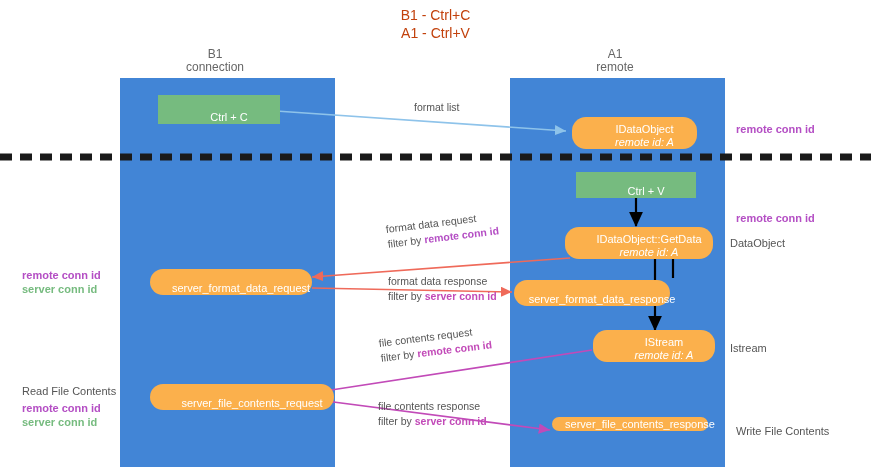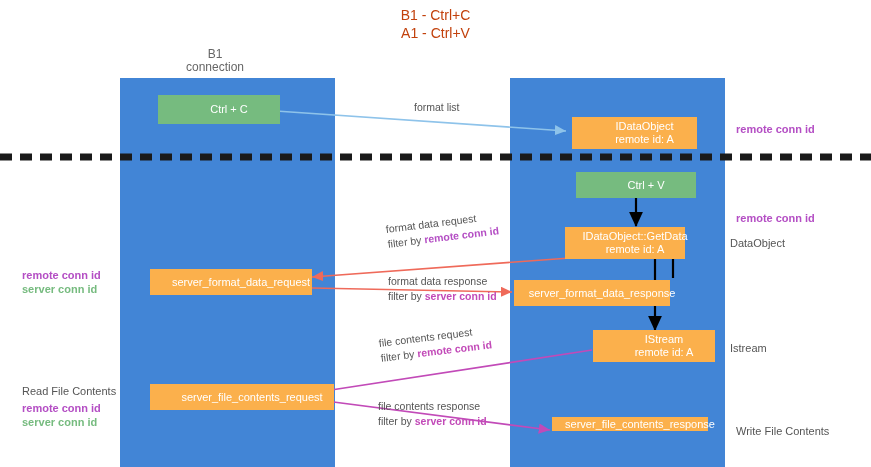--- a/index.html
+++ b/index.html
@@ -22,28 +22,28 @@
   .colhead{
     text-align:center;font-size:12px;line-height:13px;color:#666;
   }
 
   
   .lane{background:#4285d6;}
 
   
   .box{
     box-sizing:border-box;
-    display:flex;align-items:center;justify-content:center;
+    display:flex;align-items:center;justify-content:flex-end;
     flex-direction:column;
     text-align:center;
     color:#ffffff;font-size:11px;line-height:13px;padding-left:20px;
   }
   .box.green{background:#76bb7f;}
-  .box.orange{background:#fbb04c;}
-  .box .l2{display:block;}
+  .box.orange{background:#fbb04c;border-radius:14px;}
+  .box .l2{display:block;font-style:italic;}
 
   
   .sidelabel{font-size:11px;line-height:14px;color:#555;}
   .purple{color:#b44ec4;font-weight:bold;}
   .green-t{color:#76bb7f;font-weight:bold;}
   .pink{color:#c24ab8;font-weight:bold;}
 
   
   .annot{font-size:10.5px;line-height:15px;color:#555;white-space:nowrap;}
   .annot .r1{display:block;}
@@ -58,20 +58,24 @@
 <div id="stage">
 
   <div class="abs title">
     <div>B1 - Ctrl+C</div>
     <div>A1 - Ctrl+V</div>
   </div>
 
   <div class="abs colhead" style="left:155px;top:48px;width:120px;">
     <div>B1</div>
     <div>connection</div>
+  </div>
+  <div class="abs colhead" style="left:555px;top:48px;width:120px;">
+    <div>A1</div>
+    <div>remote</div>
   </div>
 
   <div class="abs lane" style="left:120px;top:78px;width:215px;height:389px;"></div>
   <div class="abs lane" style="left:510px;top:78px;width:215px;height:389px;"></div>
 
   <svg class="ovl" viewBox="0 0 871 467">
     <defs>
       <marker id="ah-blue" markerWidth="9" markerHeight="9" refX="7" refY="3.2" orient="auto">
         <path d="M0,0 L7,3.2 L0,6.4 z" fill="#8ec3ea"></path>
       </marker>
@@ -110,21 +114,21 @@
 
   <div class="abs box orange" style="left:572px;top:117px;width:125px;height:32px;">
     <span>IDataObject</span>
     <span class="l2">remote id: A</span>
   </div>
 
   <div class="abs box green" style="left:576px;top:172px;width:120px;height:26px;">
     <span>Ctrl + V</span>
   </div>
 
-  <div class="abs box orange" style="left:565px;top:227px;width:120px;height:32px;">
+  <div class="abs box orange" style="left:565px;top:227px;width:148px;height:32px;">
     <span>IDataObject::GetData</span>
     <span class="l2">remote id: A</span>
   </div>
 
   <div class="abs box orange" style="left:150px;top:269px;width:162px;height:26px;">
     <span>server_format_data_request</span>
   </div>
 
   <div class="abs box orange" style="left:514px;top:280px;width:156px;height:26px;">
     <span>server_format_data_response</span>

